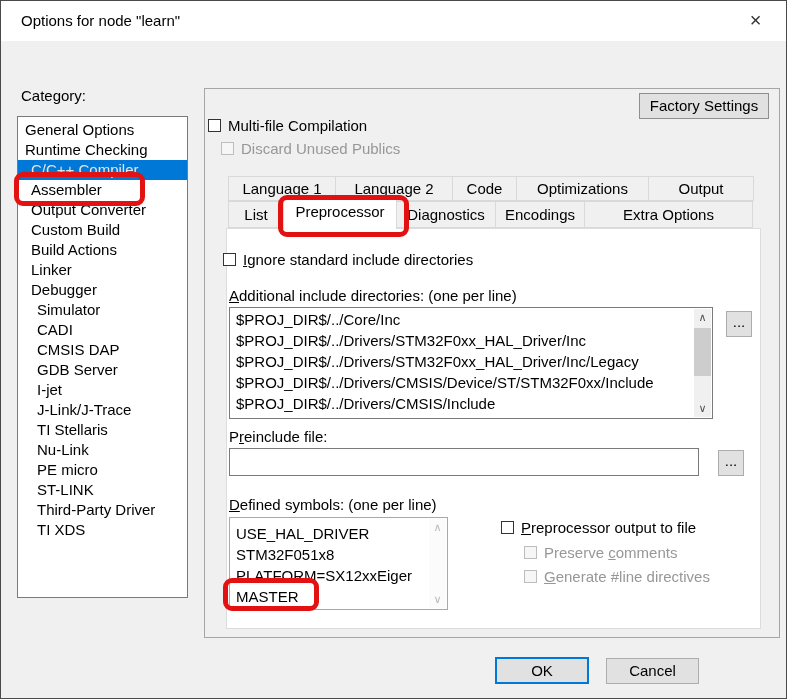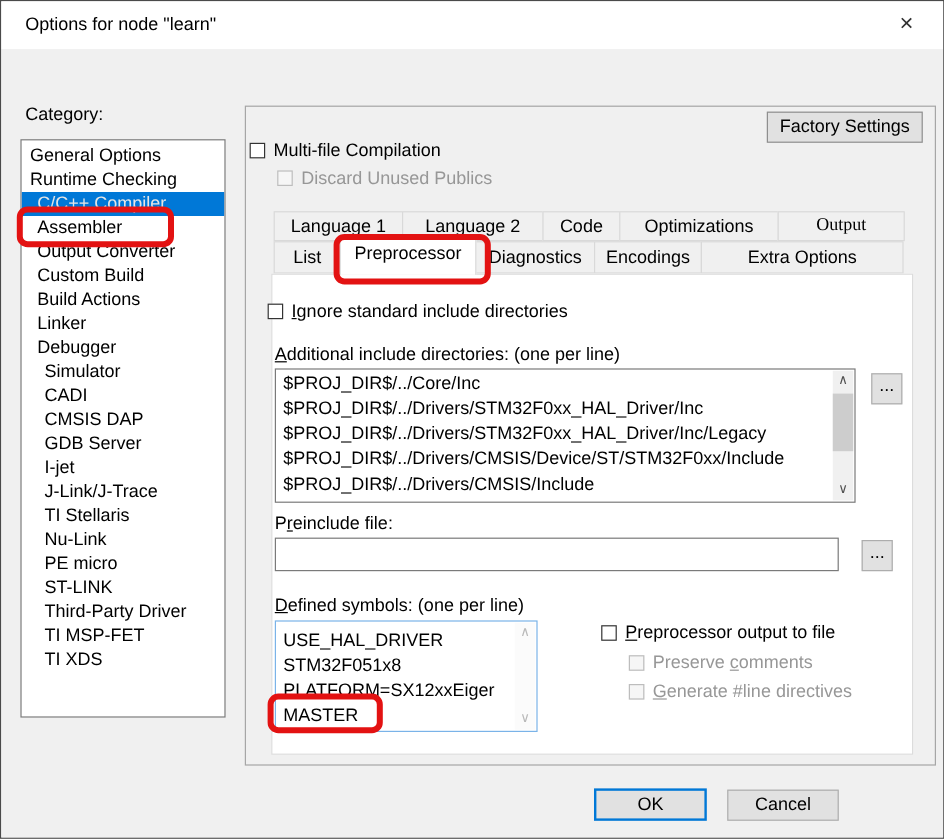--- a/index.html
+++ b/index.html
@@ -91,43 +91,42 @@
       <div class="cat-item lvl2">CADI</div>
       <div class="cat-item lvl2">CMSIS DAP</div>
       <div class="cat-item lvl2">GDB Server</div>
       <div class="cat-item lvl2">I-jet</div>
       <div class="cat-item lvl2">J-Link/J-Trace</div>
       <div class="cat-item lvl2">TI Stellaris</div>
       <div class="cat-item lvl2">Nu-Link</div>
       <div class="cat-item lvl2">PE micro</div>
       <div class="cat-item lvl2">ST-LINK</div>
       <div class="cat-item lvl2">Third-Party Driver</div>
-      <div class="cat-item lvl2">TI MSP-FET</div>
       <div class="cat-item lvl2">TI XDS</div>
     </div>
 
     <div class="group-box"></div>
 
     <div class="btn factory-btn">Factory Settings</div>
 
     <div class="cb-row" style="left:207px; top:76px;text-align:right;">
       <span class="cb"></span>
       <span>Multi-file Compilation</span>
     </div>
-    <div class="cb-row disabled" style="left:230px; top:99px;">
+    <div class="cb-row disabled" style="left:220px; top:99px;">
       <span class="cb"></span>
       <span>Discard Unused Publics</span>
     </div>
 
     <div class="tabs-row tabs-row1">
       <div class="tab" style="width:108px;">Language 1</div>
       <div class="tab" style="width:118px;">Language 2</div>
       <div class="tab" style="width:65px;">Code</div>
       <div class="tab" style="width:133px;">Optimizations</div>
-      <div class="tab" style="width:106px;font-family:Liberation Serif, serif;">Output</div>
+      <div class="tab" style="width:106px;">Output</div>
     </div>
     <div class="tabs-row tabs-row2">
       <div class="tab" style="width:56px;">List</div>
       <div class="tab active" style="width:114px;">Preprocessor</div>
       <div class="tab" style="width:100px;">Diagnostics</div>
       <div class="tab" style="width:90px;">Encodings</div>
       <div class="tab" style="width:169px;">Extra Options</div>
     </div>
 
     <div class="tab-page"></div>

